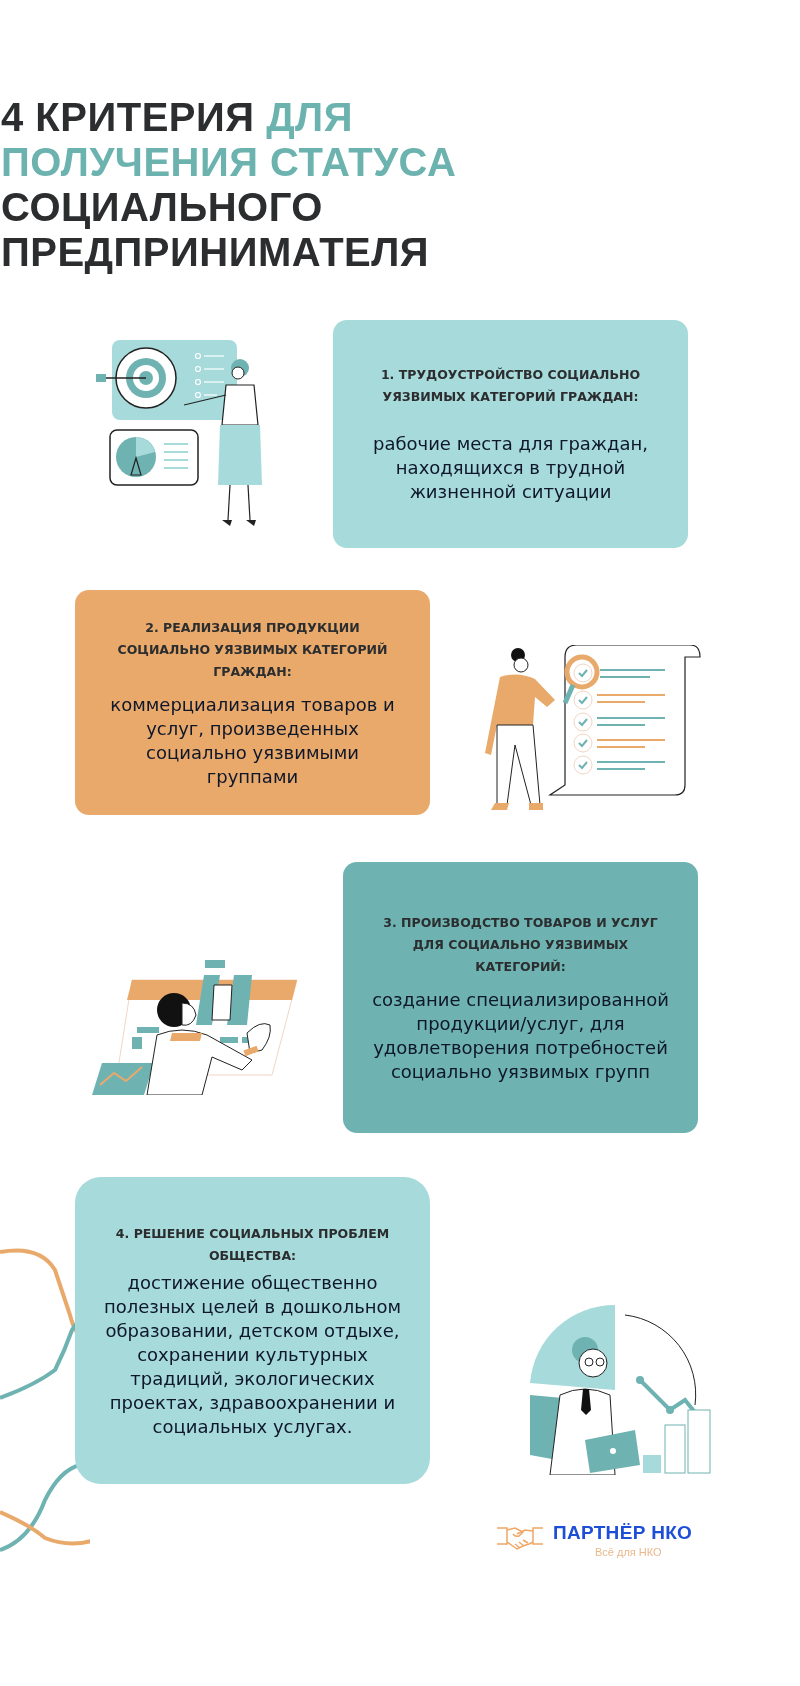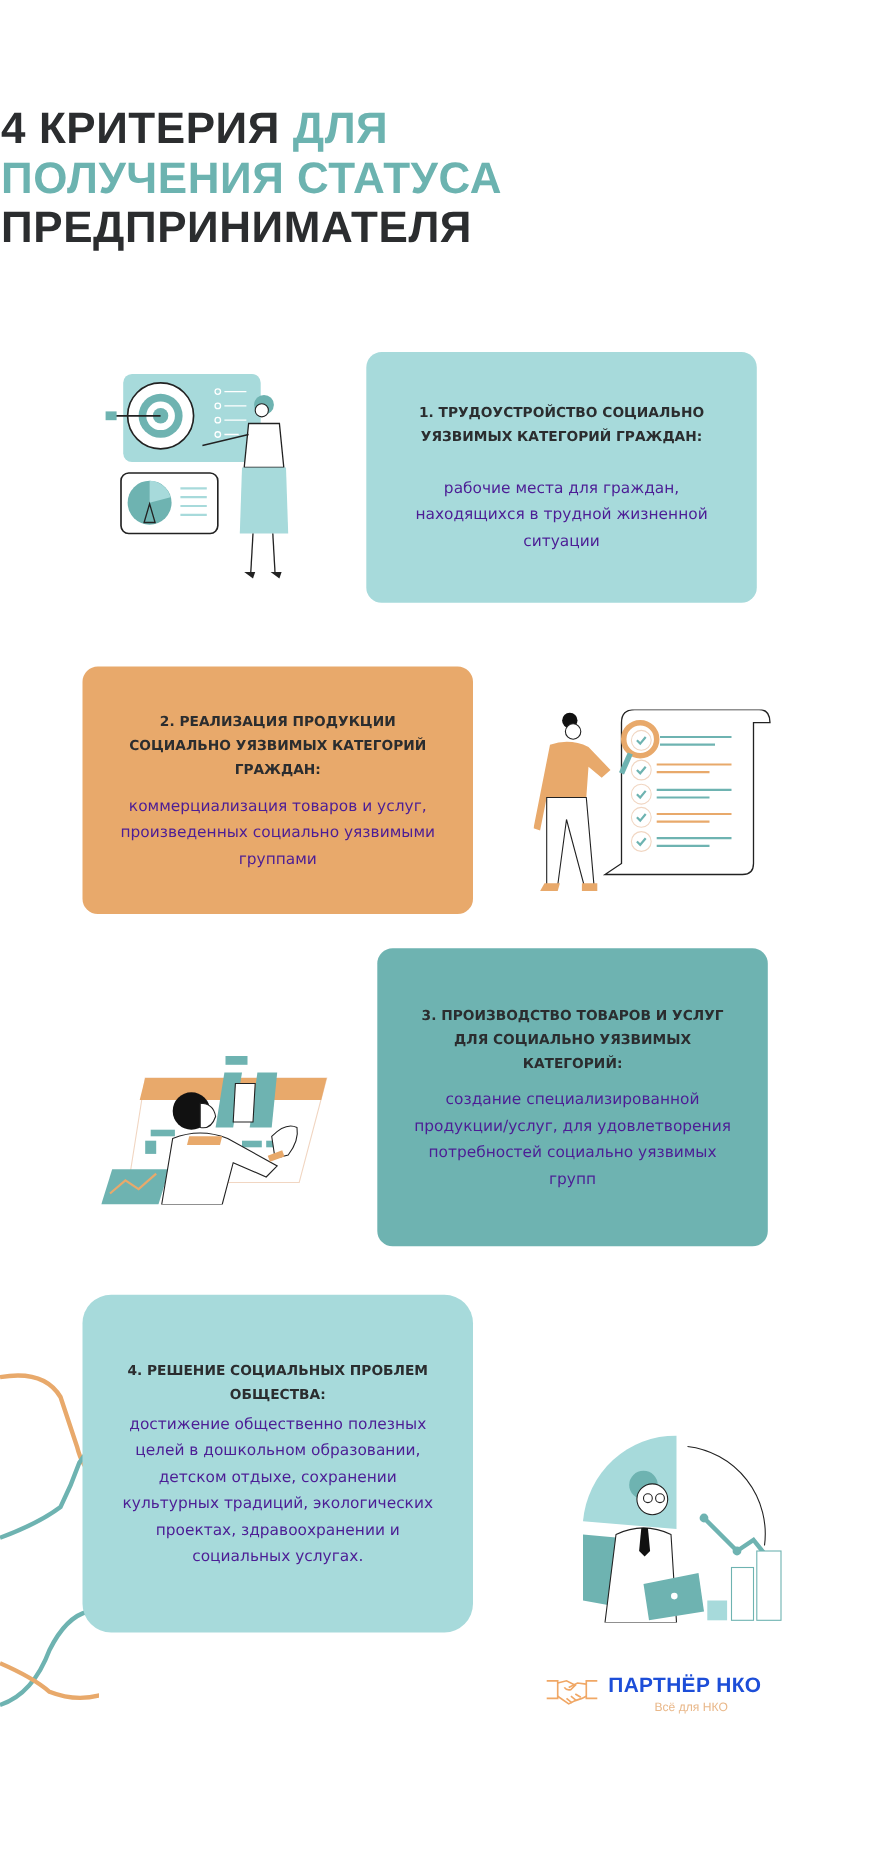--- a/index.html
+++ b/index.html
@@ -6,40 +6,41 @@
   body { width:800px; height:1686px; background:#ffffff; position:relative; overflow:hidden;
          font-family:"Liberation Sans", "DejaVu Sans", sans-serif; }
   .title { position:absolute; left:1px; top:95px; width:800px; text-align:left;
            font-family:"Liberation Sans", sans-serif; font-weight:bold; font-size:40px;
            line-height:45px; color:#2b2d2f; letter-spacing:0.5px; }
   .title .accent { color:#6cb3b0; }
   .box { position:absolute; border-radius:14px; box-sizing:border-box; text-align:center;
          display:flex; flex-direction:column; justify-content:center; align-items:center; padding:0 26px; }
   .box .head { font-family:"DejaVu Sans", sans-serif; font-weight:bold; font-size:12.5px;
                line-height:22px; color:#2b2d2f; margin-bottom:10px; }
-  .box .body { font-family:"DejaVu Sans", sans-serif; font-size:14px; line-height:24px; color:#4c1d95; }
+  .box .body { font-family:"DejaVu Sans", sans-serif; font-size:18px; line-height:24px; color:#0f172a; }
   .b1 { left:333px; top:320px; width:355px; height:228px; background:#a7dadb; }
-  .b2 { left:75px; top:606px; width:355px; height:225px; background:#e8a96b; }
+  .b2 { left:75px; top:590px; width:355px; height:225px; background:#e8a96b; }
   .b3 { left:343px; top:862px; width:355px; height:271px; background:#6eb3b1; }
   .b4 { left:75px; top:1177px; width:355px; height:307px; background:#a7dadb;border-radius:26px; }
   .b1 .body { margin-top:14px; }
   .b4 .head { margin-bottom:4px; }
   .illu { position:absolute; }
   .logo { position:absolute; left:495px; top:1518px; width:210px; height:45px; }
   .logo-name { position:absolute; left:58px; top:4px; font-weight:bold; font-size:19px; color:#1d4ed8;
                font-family:"Liberation Sans", sans-serif; letter-spacing:0.3px; }
   .logo-sub { position:absolute; left:100px; top:28px; font-size:11px; color:#e9b88a;
               font-family:"Liberation Sans", sans-serif; }
 </style>
 </head>
 <body>
 
 <div class="title">
   <div><span>4 КРИТЕРИЯ</span> <span class="accent">ДЛЯ</span></div>
   <div class="accent">ПОЛУЧЕНИЯ СТАТУСА</div>
+  <div>СОЦИАЛЬНОГО</div>
   <div>ПРЕДПРИНИМАТЕЛЯ</div>
 </div>
 
 <div class="box b1">
   <div class="head">1. ТРУДОУСТРОЙСТВО СОЦИАЛЬНО УЯЗВИМЫХ КАТЕГОРИЙ ГРАЖДАН:</div>
   <div class="body">рабочие места для граждан, находящихся в трудной жизненной ситуации</div>
 </div>
 <svg class="illu" style="left:92px;top:340px" width="200" height="195" viewBox="0 0 200 195">
   <rect x="20" y="0" width="125" height="80" rx="8" fill="#a7dadb"></rect>
   <circle cx="54" cy="38" r="30" fill="#fff" stroke="#222" stroke-width="1.5"></circle>

